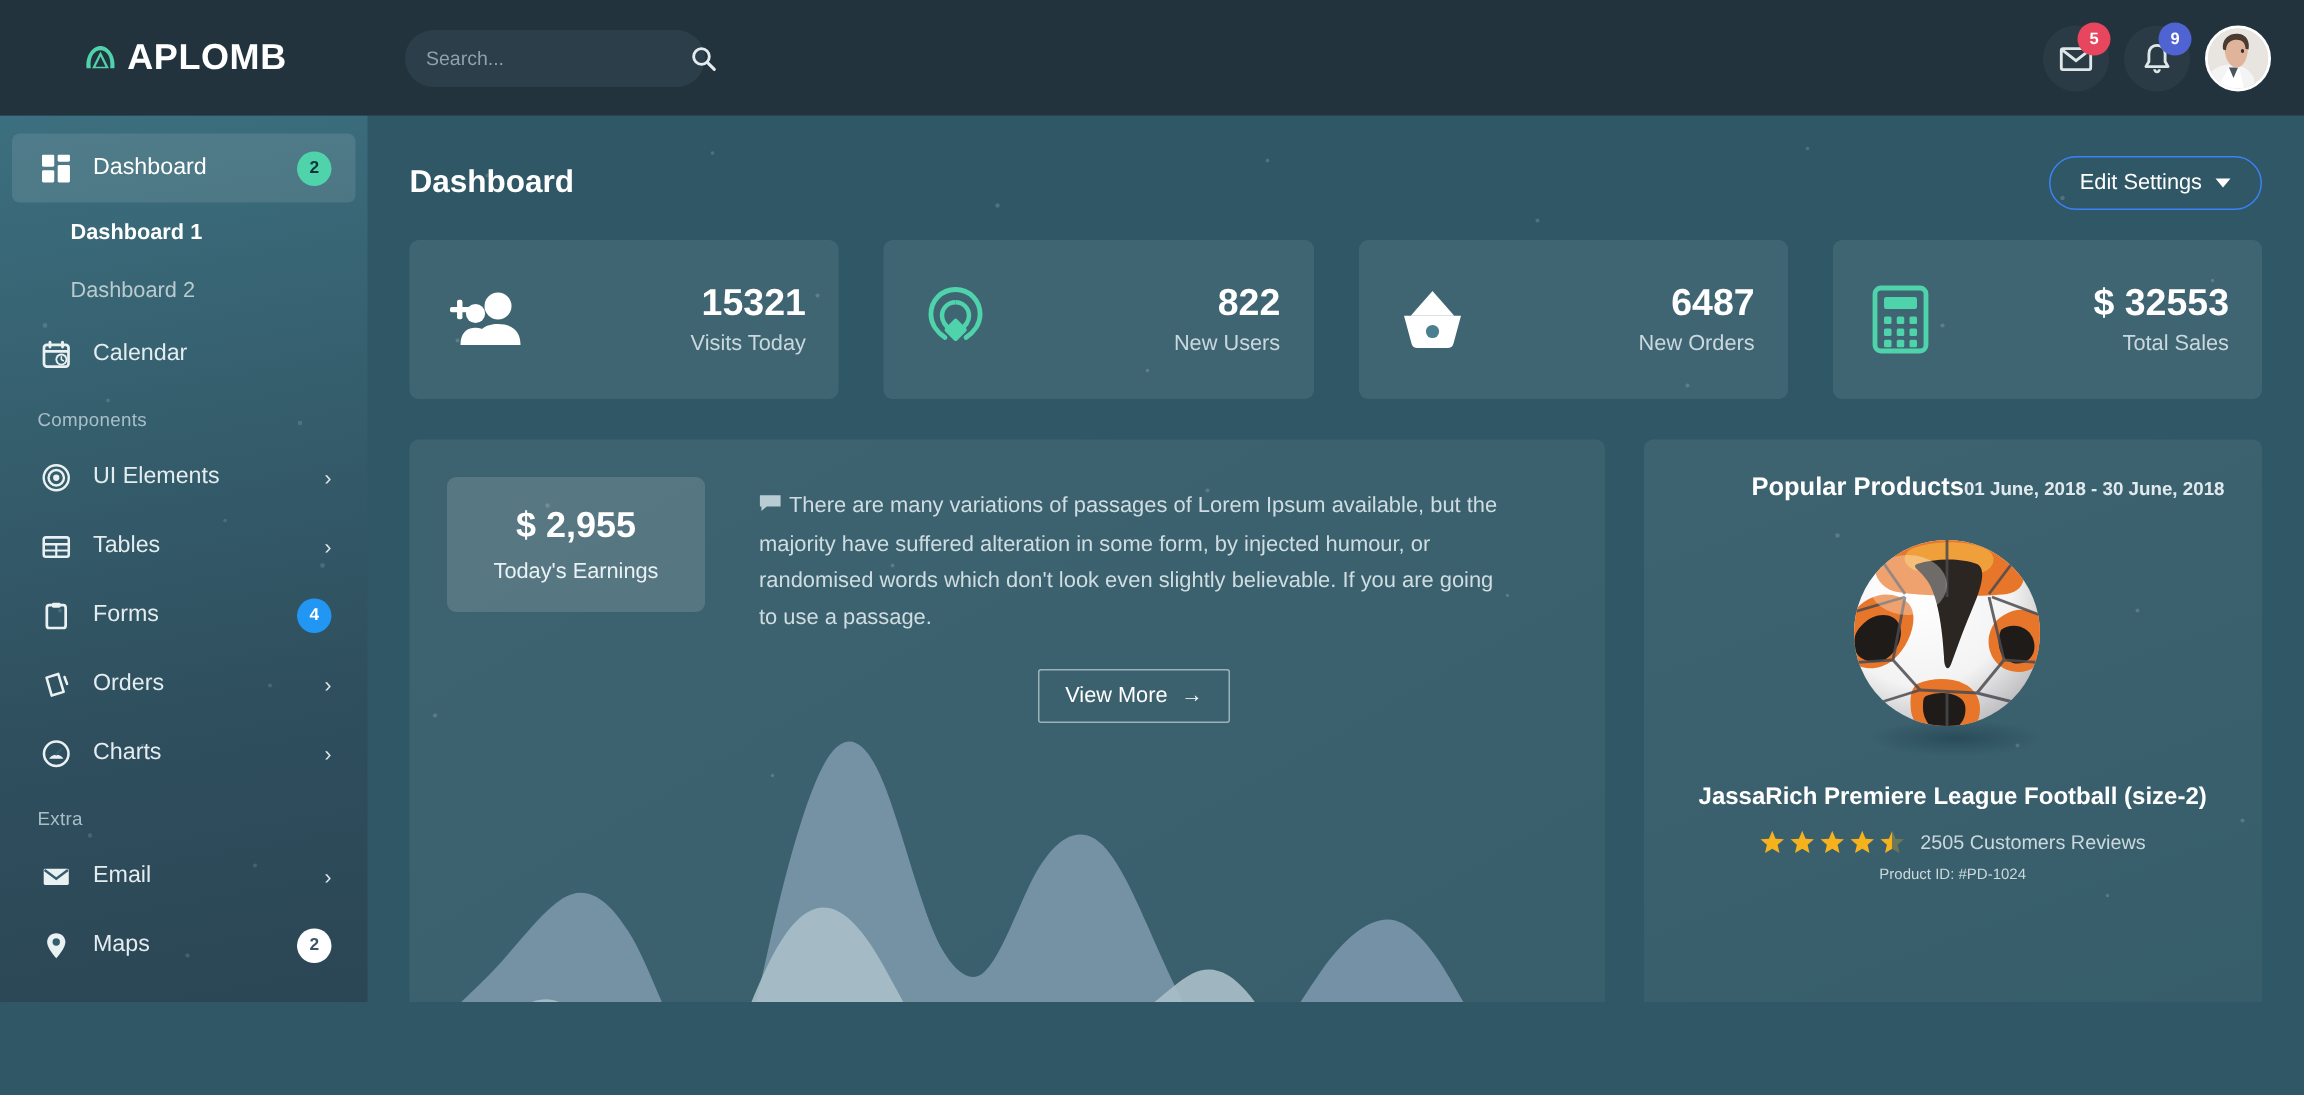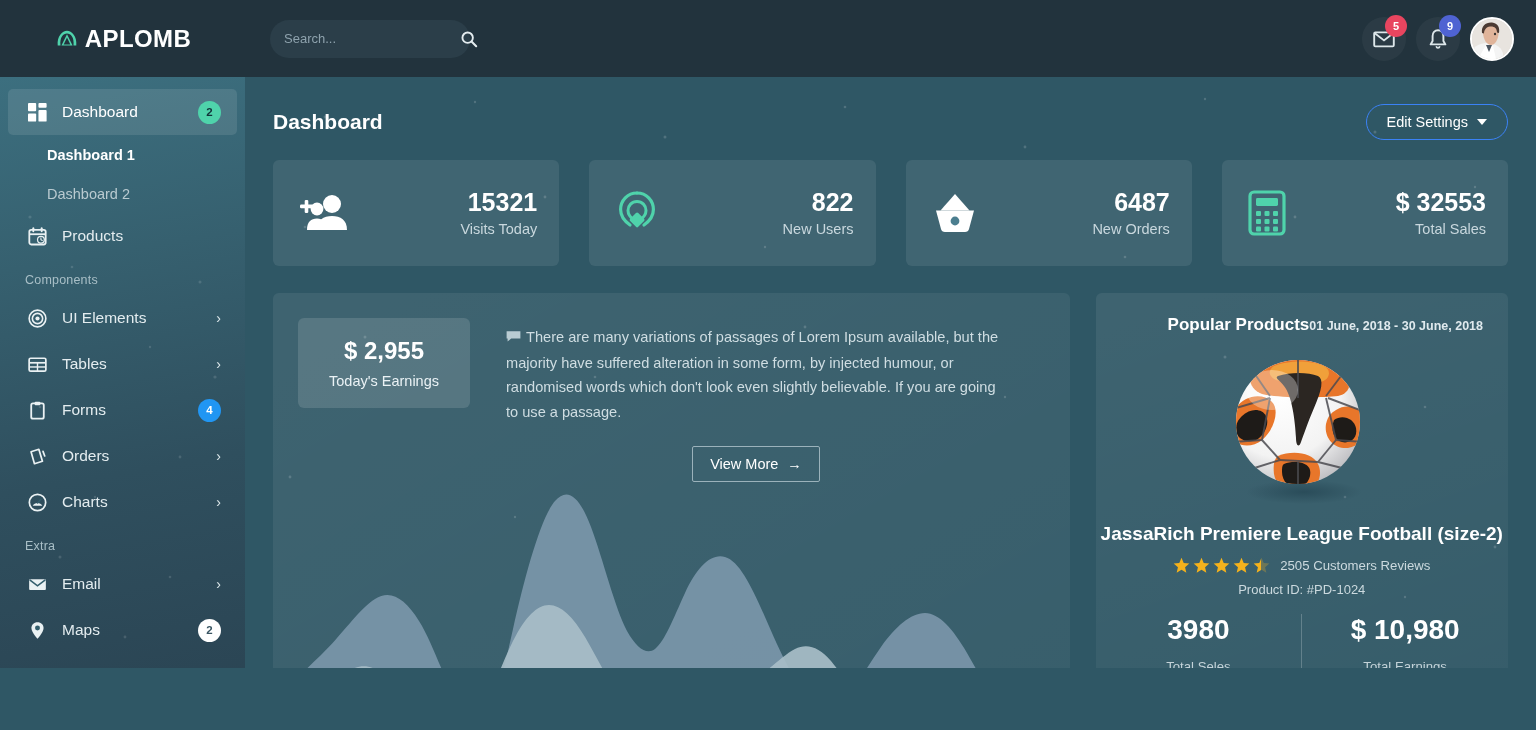--- a/index.html
+++ b/index.html
@@ -193,30 +193,30 @@
     display: flex; align-items: baseline; justify-content: flex-end;
     padding: 22px 25px 0 22px;
   }
   .prod-title { color: #ffffff; font-size: 17px; font-weight: bold; }
   .prod-date { color: #e0eaee; font-size: 12.5px; font-weight: bold; }
   .prod-img-wrap {
     display: flex; justify-content: center; align-items: center;
     height: 166px; margin-top: 12px;
   }
   .prod-name {
-    color: #ffffff; font-size: 19px; font-weight: bold; text-align: center;
+    color: #ffffff; font-size: 16px; font-weight: bold; text-align: center;
     margin-top: 10px;
   }
   .prod-rating {
     display: flex; align-items: center; justify-content: center; gap: 10px;
     margin-top: 12px;
   }
   .stars { display: flex; gap: 3px; }
   .rev-count { color: #cbd9de; font-size: 13.2px; }
-  .prod-id { color: #cbd9de; font-size: 13px; text-align: center; margin-top: 8px; }
+  .prod-id { color: #cbd9de; font-size: 10px; text-align: center; margin-top: 8px; }
   .prod-stats {
     display: flex; margin-top: 17px; align-items: stretch;
   }
   .prod-stat { flex: 1; text-align: center; }
   .prod-stat + .prod-stat { border-left: 1px solid rgba(255,255,255,0.22); }
   .ps-num { color: #ffffff; font-size: 28px; font-weight: bold; }
   .ps-lbl { color: #c4d3d9; font-size: 13.2px; margin-top: 13px; }
 </style>
 </head>
 <body>
@@ -321,21 +321,21 @@
           <svg width="19" height="19" viewBox="0 0 20 20">
             <rect x="1.4" y="3" width="17.2" height="15.4" rx="2" fill="none" stroke="#eaf1f3" stroke-width="1.9"></rect>
             <line x1="1.4" y1="7.6" x2="18.6" y2="7.6" stroke="#eaf1f3" stroke-width="1.9"></line>
             <line x1="5.6" y1="1.2" x2="5.6" y2="4.6" stroke="#eaf1f3" stroke-width="2" stroke-linecap="round"></line>
             <line x1="14.4" y1="1.2" x2="14.4" y2="4.6" stroke="#eaf1f3" stroke-width="2" stroke-linecap="round"></line>
             <circle cx="13.6" cy="13.4" r="4.2" fill="#eaf1f3"></circle>
             <circle cx="13.6" cy="13.4" r="2.9" fill="#335e6d"></circle>
             <path d="M13.6 11.4 L13.6 13.4 L15 14.2" stroke="#eaf1f3" stroke-width="1.1" fill="none" stroke-linecap="round"></path>
           </svg>
         </span>
-        <span class="sb-label">Products</span>
+        <span class="sb-label">Calendar</span>
       </div>
 
       <div class="sb-section">Components</div>
 
       <div class="sb-item">
         <span class="sb-ico">
           <svg width="19" height="19" viewBox="0 0 20 20">
             <circle cx="10" cy="10" r="8.8" fill="none" stroke="#eaf1f3" stroke-width="1.7"></circle>
             <circle cx="10" cy="10" r="5.4" fill="none" stroke="#eaf1f3" stroke-width="1.7"></circle>
             <circle cx="10" cy="10" r="2.2" fill="#eaf1f3"></circle>
@@ -690,28 +690,18 @@
                     </linearGradient>
                   </defs>
                 <path d="M10 1 L12.6 7.2 L19.2 7.7 L14.2 12 L15.7 18.5 L10 15 L4.3 18.5 L5.8 12 L0.8 7.7 L7.4 7.2 Z" fill="url(#halfg)"></path>
               </svg>
             </span>
             <span class="rev-count">2505 Customers Reviews</span>
           </div>
 
           <div class="prod-id">Product ID: #PD-1024</div>
 
-          <div class="prod-stats">
-            <div class="prod-stat">
-              <div class="ps-num">3980</div>
-              <div class="ps-lbl">Total Seles</div>
-            </div>
-            <div class="prod-stat">
-              <div class="ps-num">$ 10,980</div>
-              <div class="ps-lbl">Total Earnings</div>
-            </div>
-          </div>
 
         </div>
       </div>
     </div>
   </div>
 </div>
 
 </body></html>

